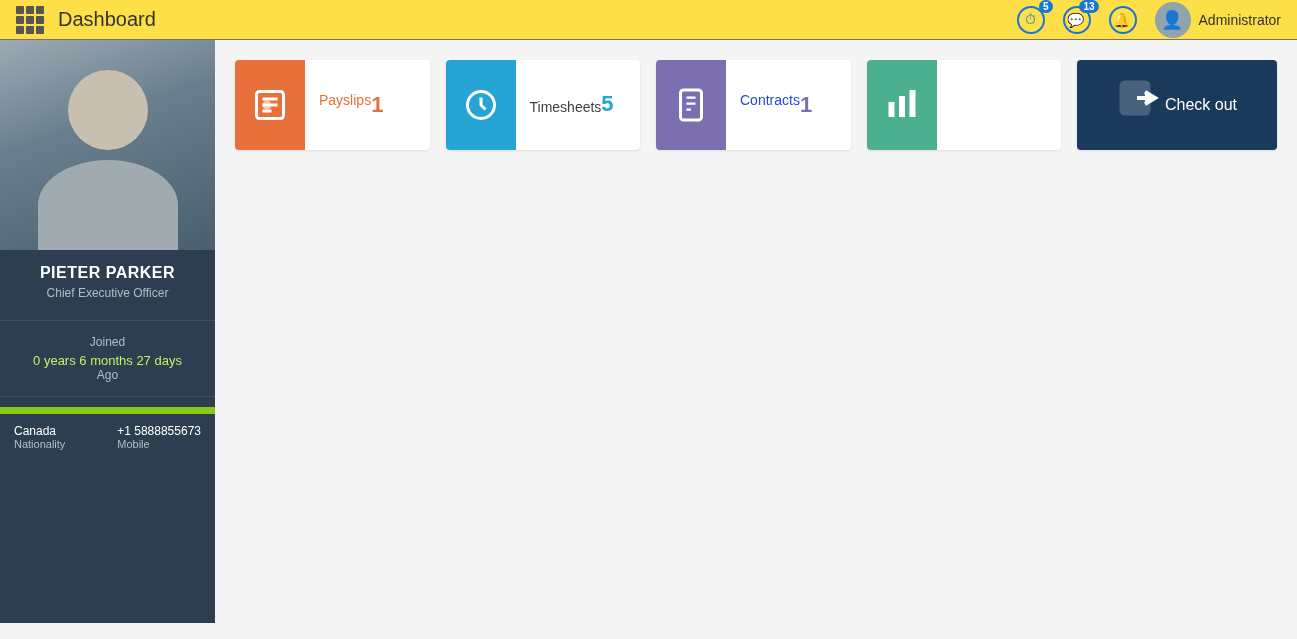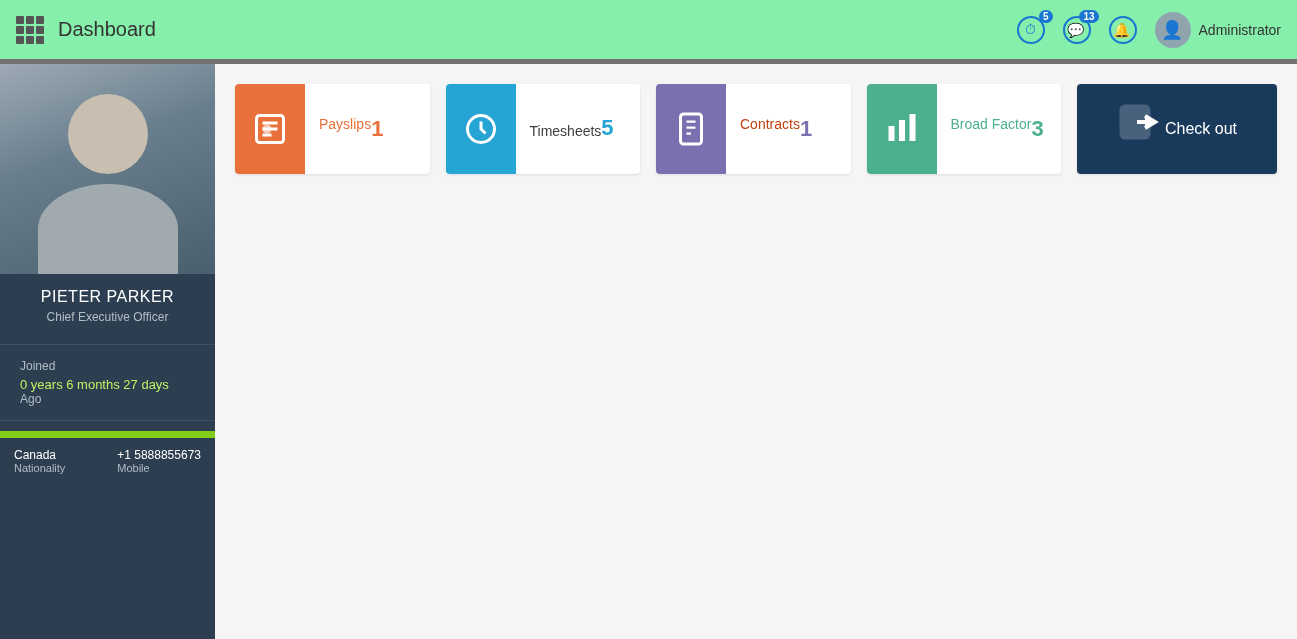--- a/index.html
+++ b/index.html
@@ -2,24 +2,24 @@
 <html><head>
   <meta charset="utf-8">
   <style>
     * { margin: 0; padding: 0; box-sizing: border-box; }
     body { font-family: Arial, sans-serif; background: #f5f5f5; width: 1297px; height: 639px; overflow: hidden; }
 
     
     .header {
       display: flex;
       align-items: center;
-      background: #86efac;
-      height: 64px;
+      background: #fde047;
+      height: 40px;
       padding: 0 16px;
-      border-bottom: 5px solid #737373;
+      border-bottom: 1px solid #737373;
       position: relative;
       z-index: 10;
     }
     .header-grid-icon {
       width: 28px;
       height: 28px;
       display: grid;
       grid-template-columns: repeat(3,8px);
       grid-template-rows: repeat(3,8px);
       gap: 2px;
@@ -145,31 +145,32 @@
       border-radius: 50% 50% 0 0;
       background: #a0aaaf;
     }
     .profile-info {
       padding: 14px 10px 10px;
       text-align: center;
       background: #2c3e50;
     }
     .profile-name {
       font-size: 16px;
-      font-weight: normal;
+      font-weight: bold;
       color: #fff;
       letter-spacing: 0.5px;
     }
     .profile-title {
       font-size: 12px;
       color: #b0bec5;
       margin-top: 4px;
     }
     .profile-joined {
       padding: 14px 20px;
+      text-align: center;
       border-top: 1px solid #3d5166;
       border-bottom: 1px solid #3d5166;
       margin: 10px 0;
     }
     .joined-label {
       font-size: 12px;
       color: #b0bec5;
     }
     .joined-value {
       font-size: 13px;
@@ -254,21 +255,21 @@
 
     .card-payslips .card-icon { background: #e8703a; }
     .card-payslips .card-label { color: #e8703a; }
     .card-payslips .card-value { color: #e8703a; }
 
     .card-timesheets .card-icon { background: #26a5d5; }
     .card-timesheets .card-label { color: #404040; margin-top: 8px; }
     .card-timesheets .card-value { color: #26a5d5; }
 
     .card-contracts .card-icon { background: #7c6fb0; }
-    .card-contracts .card-label { color: #c2410c; }
+    .card-contracts .card-label { color: #1d4ed8; }
     .card-contracts .card-value { color: #7c6fb0; }
 
     .card-broad .card-icon { background: #4caf8f; }
     .card-broad .card-label { color: #4caf8f; }
     .card-broad .card-value { color: #4caf8f; }
 
     .card-checkout {
       background: #1a3a5c;
       justify-content: center;
       align-items: center;
@@ -404,24 +405,20 @@
       </div>
 
       <div class="card card-broad">
         <div class="card-icon">
           <svg class="svg-icon" viewBox="0 0 24 24">
               <rect x="3" y="10" width="4" height="10" fill="white"></rect>
               <rect x="10" y="6" width="4" height="14" fill="white"></rect>
               <rect x="17" y="2" width="4" height="18" fill="white"></rect>
             </svg>
         </div>
-        <div class="card-body">
-          <span class="card-label">Broad Factor</span>
-          <span class="card-value">3</span>
-        </div>
       </div>
 
       <div class="card card-checkout">
         <div class="checkout-icon">
           <svg width="48" height="48" viewBox="0 0 24 24" fill="none">
             <rect x="2" y="4" width="14" height="16" rx="2" fill="white" opacity="0.2" stroke="white" stroke-width="1.5"></rect>
             <polyline points="14,9 19,12 14,15" fill="white" stroke="white" stroke-width="2"></polyline>
             <line x1="10" y1="12" x2="19" y2="12" stroke="white" stroke-width="2"></line>
           </svg>
         </div>

